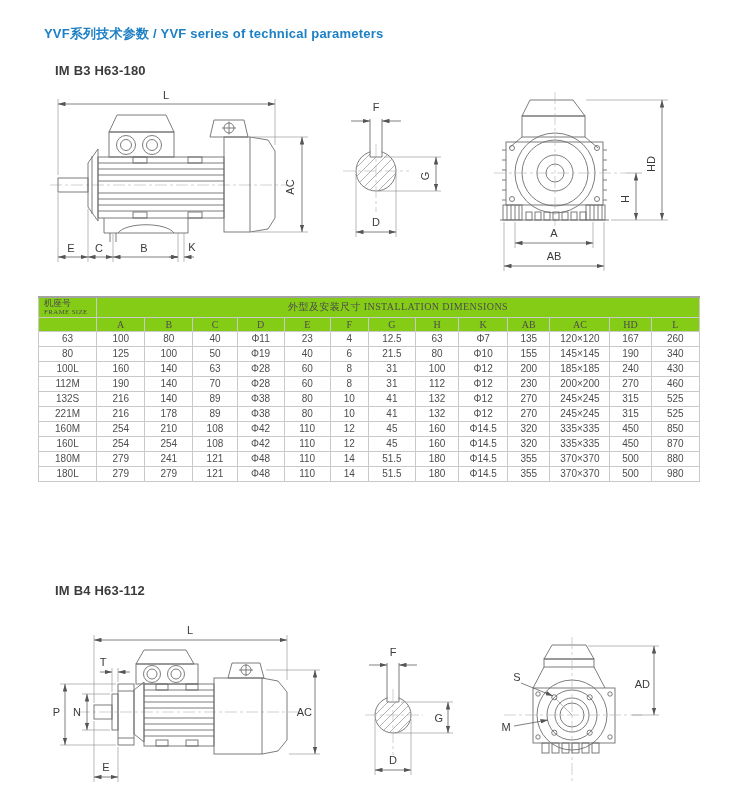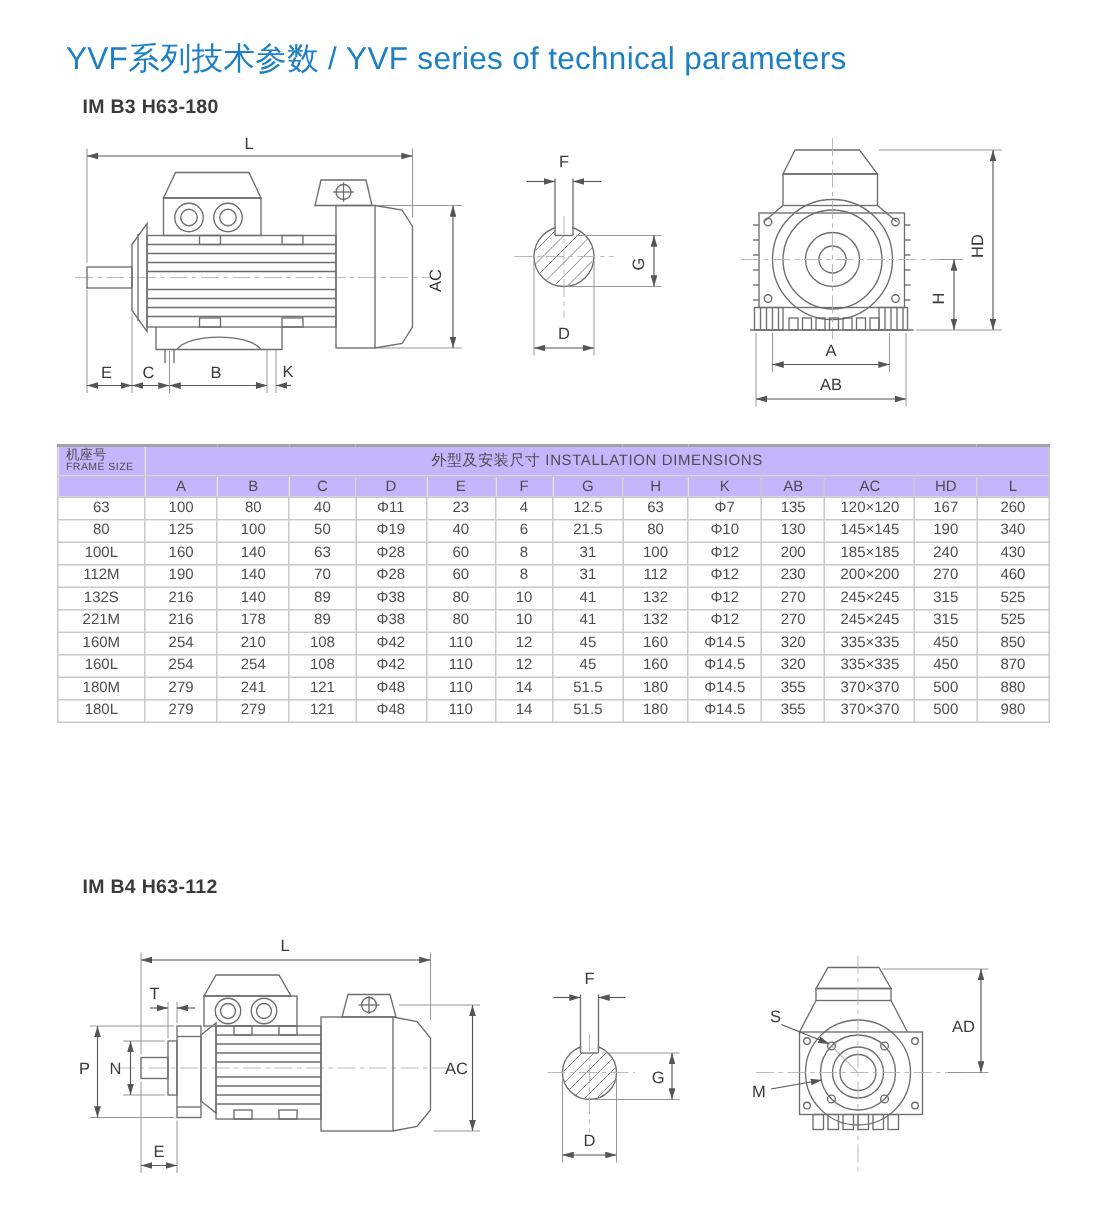--- a/index.html
+++ b/index.html
@@ -1,20 +1,20 @@
 <!DOCTYPE html>
 <html><head>
 <meta charset="utf-8">
 <style>
   * { margin:0; padding:0; box-sizing:border-box; }
   html,body { width:734px; height:808px; background:#fff; overflow:hidden;
     font-family:"Liberation Sans","DejaVu Sans",sans-serif; }
   .page { position:relative; width:734px; height:808px; background:#fff; }
 
-  .title { position:absolute; left:44px; top:25px; font-size:21px; font-weight:400;
+  .title { position:absolute; left:44px; top:25px; font-size:13px; font-weight:700;
     color:#1d80c5; letter-spacing:.2px; white-space:nowrap; }
   .sec-heading { position:absolute; font-size:13px; font-weight:700; color:#3b3b3b;
     letter-spacing:.2px; white-space:nowrap;padding-left:11px; }
   #b3-heading { left:44px; top:63px; }
   #b4-heading { left:44px; top:583px; }
 
   .drawings { position:absolute; }
   #top-drawings { left:38px; top:84px; width:690px; height:208px; }
   #bottom-drawings { left:38px; top:618px; width:696px; height:188px; }
   .dwg { position:absolute; overflow:visible; }
@@ -26,21 +26,21 @@
   .cl   { stroke:#b3b3b3; fill:none; stroke-width:.6; stroke-dasharray:12 3 3 3; }
   .hatch{ stroke:#7c7c7c; fill:none; stroke-width:.6; }
   text.lbl { font-size:11px; fill:#3a3a3a; font-family:"Liberation Sans","DejaVu Sans",sans-serif; }
 
   
   table.dims { position:absolute; left:38px; top:296px; width:662px;
     border-collapse:collapse; table-layout:fixed; text-align:center;
     font-size:10px; color:#4d4d4d; border:1px solid #c3c3c3; border-top:2px solid #a3a3a3; }
   table.dims th, table.dims td { border:1px solid #c9c9c9; font-weight:normal;
     padding:0; height:15px; vertical-align:middle; white-space:nowrap; overflow:hidden; }
-  table.dims thead th { background:#c4b5fd; }
+  table.dims thead th { background:#84cc16;font-family:Liberation Serif, serif; }
   table.dims thead tr.r1 th { height:20px; }
   table.dims thead tr.r2 th { height:14px; font-size:10px; }
   .fs-cell { text-align:left; padding-left:5px !important; }
   .fs-cn { display:block; font-size:9px; line-height:10px; color:#4d4d4d; }
   .fs-en { display:block; font-size:7px; line-height:8px; letter-spacing:.3px; color:#4d4d4d; }
   .dims-merged { font-size:10px; letter-spacing:.4px; }
 </style>
 </head>
 <body>
 
@@ -303,21 +303,21 @@
           <td>80</td>
           <td>125</td>
           <td>100</td>
           <td>50</td>
           <td>Φ19</td>
           <td>40</td>
           <td>6</td>
           <td>21.5</td>
           <td>80</td>
           <td>Φ10</td>
-          <td>130</td>
+          <td>155</td>
           <td>145×145</td>
           <td>190</td>
           <td>340</td>
         </tr>
         <tr>
           <td>100L</td>
           <td>160</td>
           <td>140</td>
           <td>63</td>
           <td>Φ28</td>

